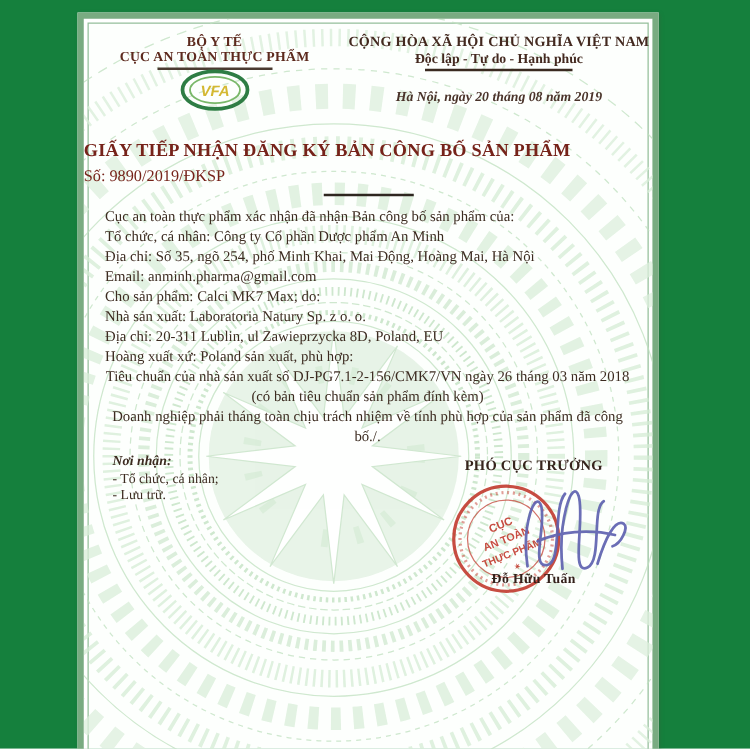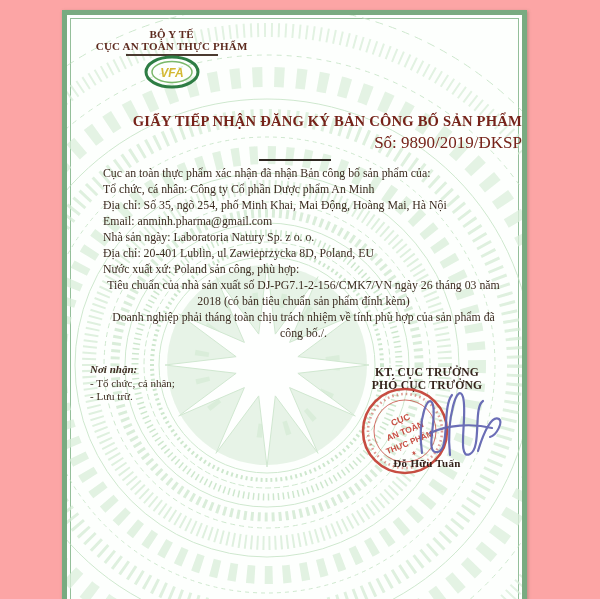--- a/index.html
+++ b/index.html
@@ -1,21 +1,21 @@
 <!DOCTYPE html>
 <html><head>
 <meta charset="utf-8">
 <style>
   html,body{margin:0;padding:0;}
   body{
     width:600px;height:599px;overflow:hidden;background:#ffffff;
     font-family:"Liberation Serif", serif;
     -webkit-font-smoothing:antialiased;
   }
-  .page{position:relative;width:600px;height:599px;background:#fca5a5;}
+  .page{position:relative;width:600px;height:599px;background:#15803d;}
   .cert{
     position:absolute;left:62px;top:10px;width:465px;height:645px;
     box-sizing:border-box;
     border:5px solid #79ab81;
     box-shadow: inset 0 0 0 3px #ffffff, inset 0 0 0 4px #94bf9a, 1px 1px 3px rgba(60,90,60,.35);
     background:#fdfffd;
   }
   .watermark{position:absolute;left:0;top:0;width:100%;height:100%;overflow:hidden;}
   .content{position:absolute;left:0;top:0;width:100%;height:100%;z-index:2;}
 
@@ -29,27 +29,27 @@
   .rule-left{width:92px;}
   .rule-right{width:118px;background:#3a2a20;}
   .motto{font-size:11px;font-weight:bold;margin-top:1px;color:#43291f;}
   .dateline{font-size:11px;font-weight:bold;font-style:italic;margin-top:15px;color:#4a332a;}
 
   
   .logo{position:relative;width:60px;height:38px;margin:-3px auto 0;}
   .logo svg{display:block;}
 
   
-  .titleblock{position:absolute;top:98px;left:0;width:100%;text-align:right;}
+  .titleblock{position:absolute;top:98px;left:0;width:100%;text-align:left;}
   .cert-title{font-size:14.6px;font-weight:bold;color:#76231a;letter-spacing:.2px;}
-  .cert-number{font-size:17px;color:#76231a;margin-top:3px;}
+  .cert-number{font-size:13px;color:#76231a;margin-top:3px;}
   .rule-number{width:72px;height:2px;background:#2e2620;margin:6px auto 0;}
 
   
-  .docbody{position:absolute;top:150px;left:36px;right:18px;font-size:11.8px;line-height:16px;color:#3c2b20;}
+  .docbody{position:absolute;top:150px;left:17px;right:18px;font-size:11.8px;line-height:16px;color:#3c2b20;}
   .docbody .line{white-space:nowrap;}
   .docbody .wrapline{white-space:normal;text-align:center;}
   .phone-part{display:inline-block;width:225px;}
 
   
   .recipients{position:absolute;top:348px;left:23px;color:#3c2b20;font-size:11px;line-height:13.5px;}
   .recipients .rlabel{font-weight:bold;font-style:italic;}
   .signblock{position:absolute;top:351px;left:255px;width:210px;text-align:center;color:#36241c;}
   .sign-title{font-size:11.6px;font-weight:bold;letter-spacing:.2px;line-height:13px;}
   .signer-name{position:absolute;top:442px;left:255px;width:210px;text-align:center;
@@ -99,48 +99,54 @@
           <div class="hdr-line1">CỤC AN TOÀN THỰC PHẨM</div>
           <div class="rule-thin rule-left"></div>
           <div class="logo">
             <svg width="60" height="38" viewBox="0 0 60 38">
               <ellipse cx="30" cy="19" rx="26" ry="15" fill="none" stroke="#2e7d44" stroke-width="3"></ellipse>
               <ellipse cx="30" cy="19" rx="20" ry="10.5" fill="none" stroke="#7ab86a" stroke-width="1.5"></ellipse>
               <text x="30" y="24" text-anchor="middle" font-family="Liberation Sans, sans-serif" font-size="12" font-weight="bold" font-style="italic" fill="#d4b832">VFA</text>
             </svg>
           </div>
         </div>
+        <div class="hdr-right">
+          <div class="hdr-line2">CỘNG HÒA XÃ HỘI CHỦ NGHĨA VIỆT NAM</div>
+          <div class="motto">Độc lập - Tự do - Hạnh phúc</div>
+          <div class="rule-thin rule-right"></div>
+          <div class="dateline">Hà Nội, ngày 20 tháng 08 năm 2019</div>
+        </div>
       </div>
 
       <div class="titleblock">
         <div class="cert-title">GIẤY TIẾP NHẬN ĐĂNG KÝ BẢN CÔNG BỐ SẢN PHẨM</div>
         <div class="cert-number">Số: 9890/2019/ĐKSP</div>
         <div class="rule-number"></div>
       </div>
 
       <div class="docbody">
         <div class="line">Cục an toàn thực phẩm xác nhận đã nhận Bản công bố sản phẩm của:</div>
         <div class="line">Tổ chức, cá nhân: Công ty Cổ phần Dược phẩm An Minh</div>
         <div class="line">Địa chỉ: Số 35, ngõ 254, phố Minh Khai, Mai Động, Hoàng Mai, Hà Nội</div>
         <div class="line">Email: anminh.pharma@gmail.com</div>
-        <div class="line">Nhà sản ngày: Laboratoria Natury Sp. z o. o.</div>
-        <div class="line">Địa chỉ: 20-401 Lublin, ul Zawieprzycka 8D, Poland, EU</div>
-        <div class="line">Nước xuất xứ: Poland sản công, phù hợp:</div>
+        <div class="line">Cho sản phẩm: Calci MK7 Max; do:</div>
+        <div class="line">Nhà sản xuất: Laboratoria Natury Sp. z o. o.</div>
+        <div class="line">Địa chỉ: 20-311 Lublin, ul Zawieprzycka 8D, Poland, EU</div>
+        <div class="line">Hoàng xuất xứ: Poland sản xuất, phù hợp:</div>
         <div class="wrapline">Tiêu chuẩn của nhà sản xuất số DJ-PG7.1-2-156/CMK7/VN ngày 26 tháng 03 năm 2018 (có bản tiêu chuẩn sản phẩm đính kèm)</div>
         <div class="wrapline">Doanh nghiệp phải tháng toàn chịu trách nhiệm về tính phù hợp của sản phẩm đã công bố./.</div>
       </div>
 
       <div class="recipients">
         <div class="rlabel">Nơi nhận:</div>
         <div>- Tổ chức, cá nhân;</div>
         <div>- Lưu trữ.</div>
       </div>
 
       <div class="signblock">
-        <div class="sign-title">KT. CỤC TRƯỞNG</div>
         <div class="sign-title">PHÓ CỤC TRƯỞNG</div>
       </div>
 
       <div class="stamp">
         <svg width="100" height="100" viewBox="0 0 100 100">
           <circle cx="50" cy="50" r="42" fill="none" stroke="#c23a2e" stroke-width="2.6"></circle>
           <circle cx="50" cy="50" r="37" fill="none" stroke="#c23a2e" stroke-width="2.6" stroke-dasharray="1.6 3" opacity="0.55"></circle>
           <circle cx="50" cy="50" r="31" fill="none" stroke="#c23a2e" stroke-width="1" opacity="0.8"></circle>
           <g transform="rotate(-22 50 50)" fill="#c23a2e" font-family="Liberation Sans, sans-serif" font-weight="bold" text-anchor="middle">
             <text x="50" y="41" font-size="9">CỤC</text>

